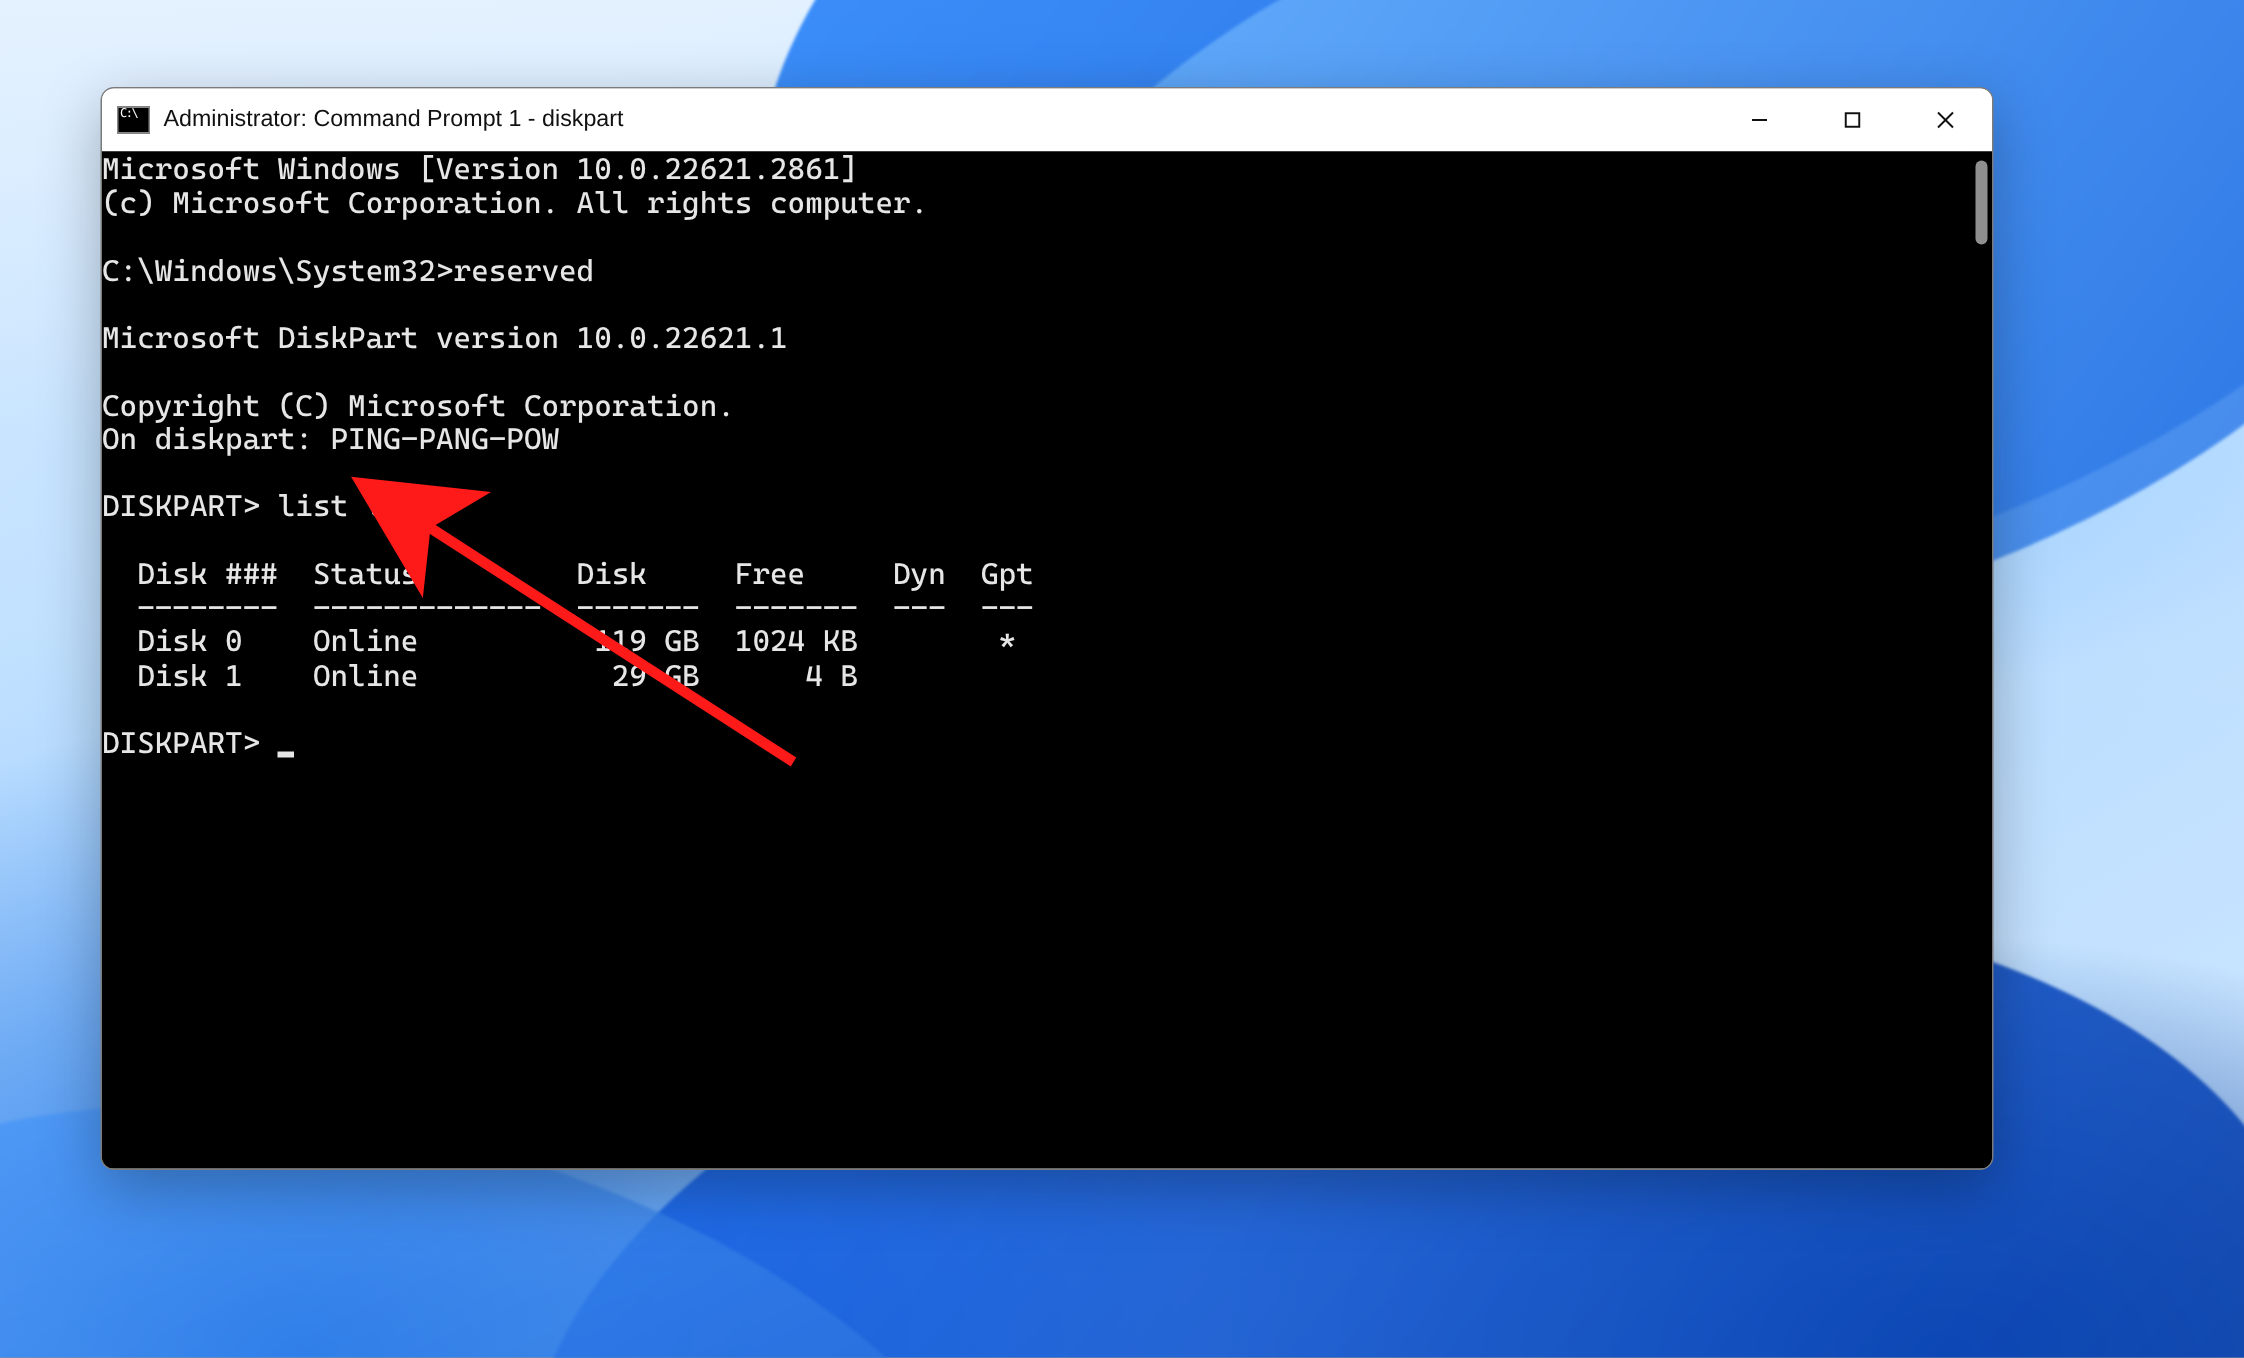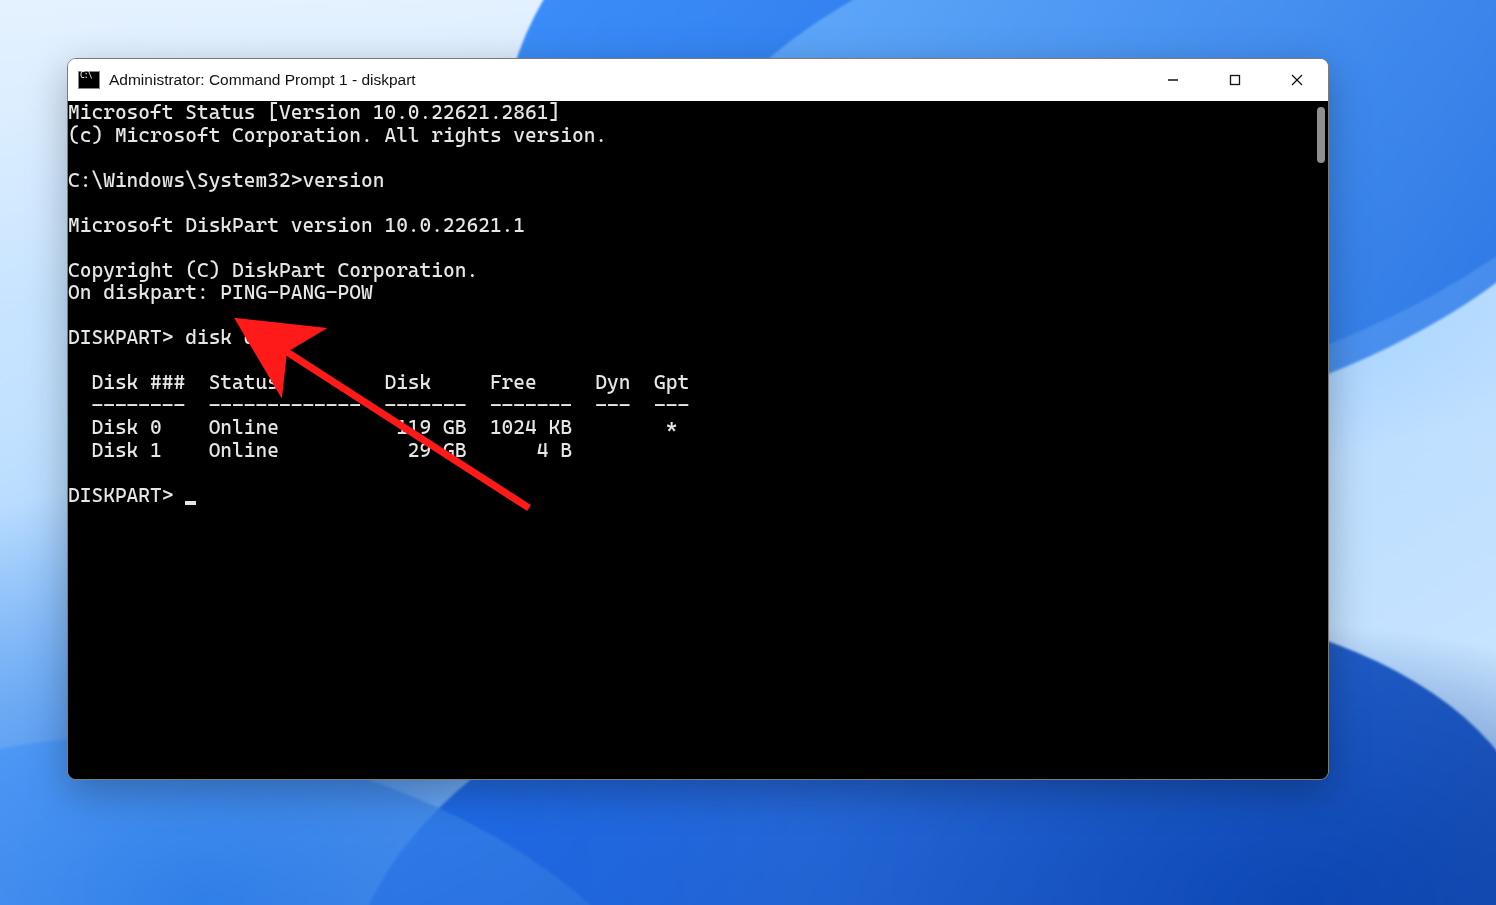--- a/index.html
+++ b/index.html
@@ -167,31 +167,31 @@
         <div class="win-btn">
           <svg width="12" height="12">
             <line x1="1" y1="1" x2="11" y2="11" stroke="#111" stroke-width="1.3"></line>
             <line x1="11" y1="1" x2="1" y2="11" stroke="#111" stroke-width="1.3"></line>
           </svg>
         </div>
       </div>
     </div>
 
     <div class="client">
-      <div class="terminal"><span>Microsoft Status [Version 10.0.22621.2861]</span>
-<span>(c) Microsoft Corporation. All rights version.</span>
-
-<span>C:\Windows\System32&gt;</span><span>version</span>
+      <div class="terminal"><span>Microsoft Windows [Version 10.0.22621.2861]</span>
+<span>(c) Microsoft Corporation. All rights computer.</span>
+
+<span>C:\Windows\System32&gt;</span><span>reserved</span>
 
 <span>Microsoft DiskPart version 10.0.22621.1</span>
 
-<span>Copyright (C) DiskPart Corporation.</span>
+<span>Copyright (C) Microsoft Corporation.</span>
 <span>On diskpart: PING-PANG-POW</span>
 
-<span>DISKPART&gt;</span> <span>disk disk</span>
+<span>DISKPART&gt;</span> <span>list list</span>
 
 <span>  Disk ###  Status         Disk     Free     Dyn  Gpt</span>
 <span>  --------  -------------  -------  -------  ---  ---</span>
 <span>  Disk 0    Online          119 GB  1024 KB        *</span>
 <span>  Disk 1    Online           29 GB      4 B</span>
 
 <span>DISKPART&gt;</span> <span class="cursor"></span></div>
 
       <div class="scroll-track">
         <div class="scroll-thumb"></div>

